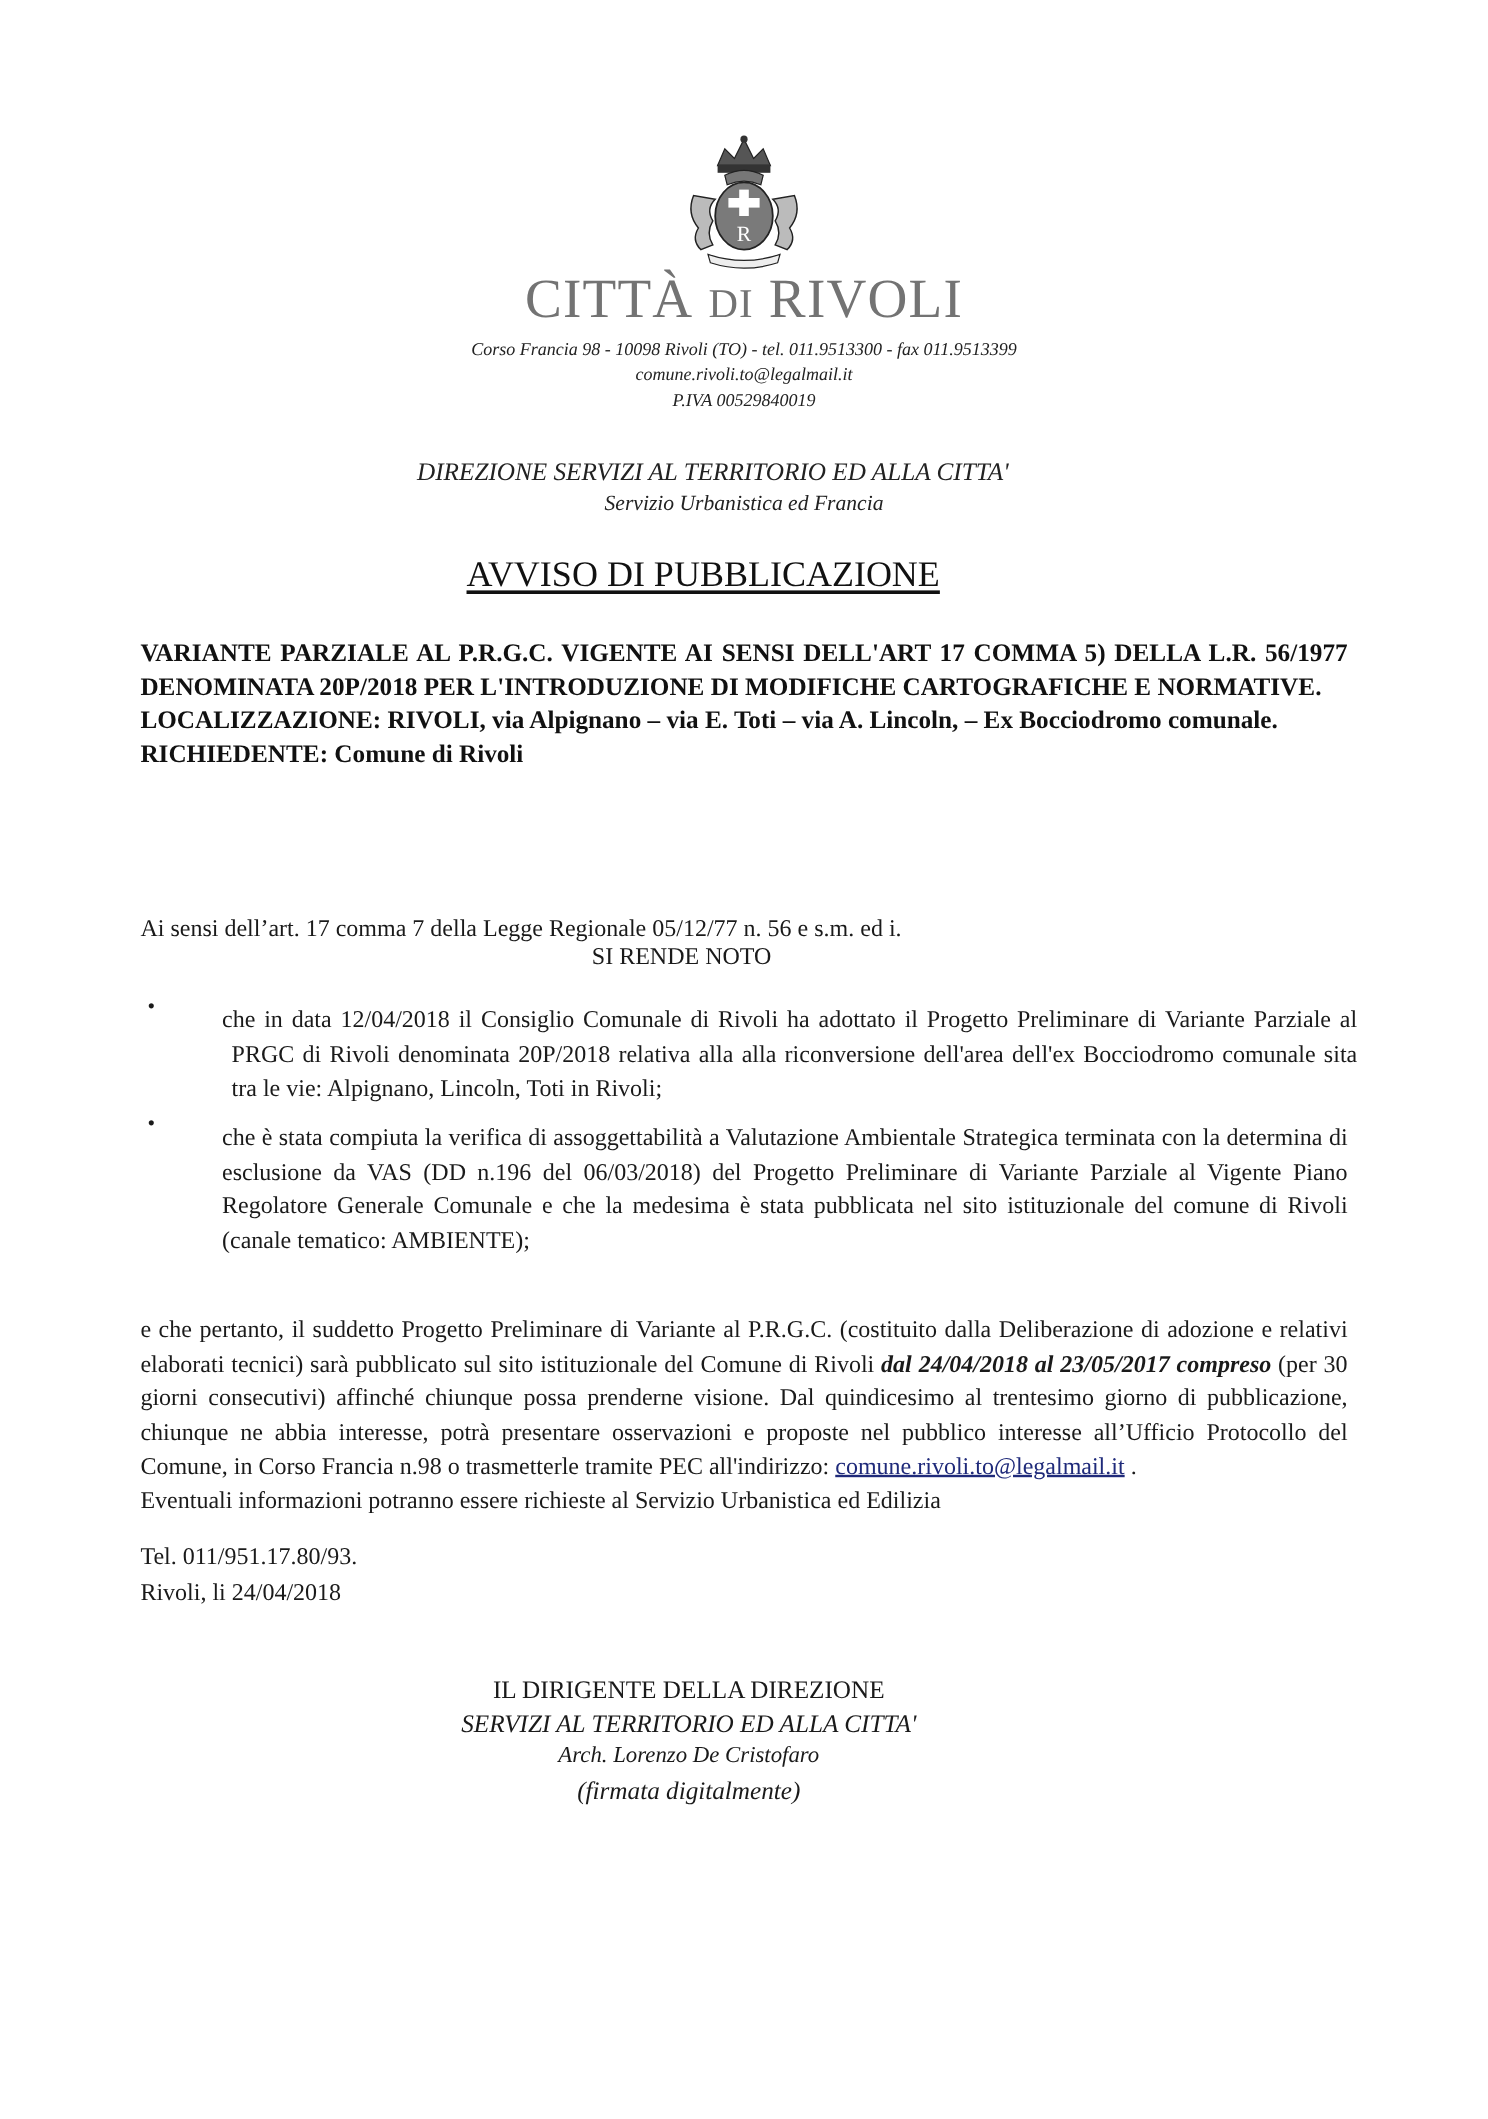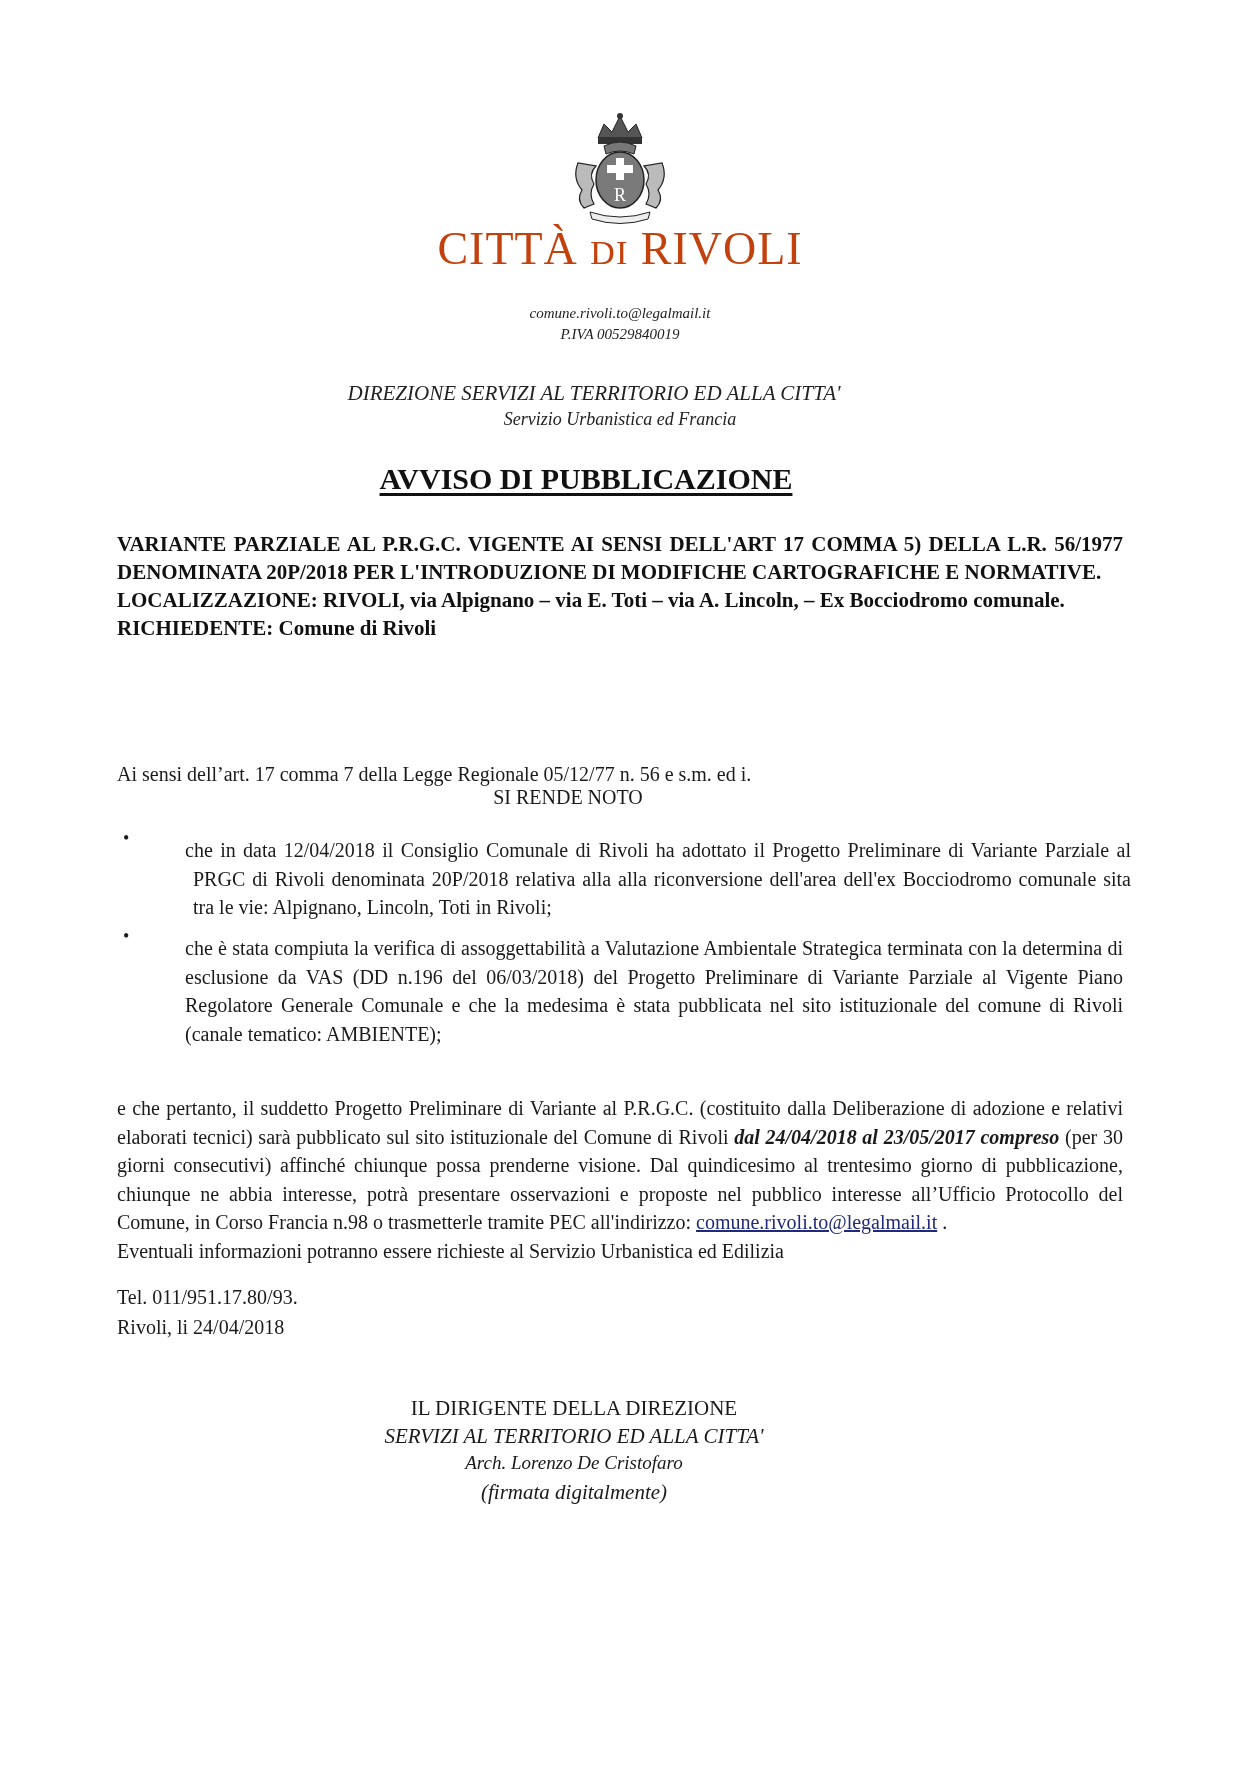--- a/index.html
+++ b/index.html
@@ -27,21 +27,21 @@
       width: 120px; height: 118px;
     }
     .city-name {
       position: absolute;
       left: 0; width: 1240px;
       top: 222px;
       text-align: center;
       font-family: "Liberation Serif", "DejaVu Serif", serif;
       font-size: 46px;
       letter-spacing: 1px;
-      color: #c2410c;
+      color: #737373;
     }
     .city-name .small { font-size: 34px; }
     .contact {
       position: absolute;
       left: 0; width: 1240px;
       text-align: center;
       font-style: italic;
       font-size: 15px;
       color: #222;
       line-height: 21px;
@@ -68,21 +68,21 @@
       font-size: 18px;
       top: 409px;
       color: #222;
     }
     .title {
       position: absolute;
       left: 0; width: 1172px;
       text-align: center;
       top: 462px;
       font-size: 30px;
-      font-weight: bold;
+      font-weight: normal;
       text-decoration: underline;
       text-underline-offset: 4px;
       color: #111;
     }
     .oggetto {
       position: absolute;
       left: 117px; width: 1006px;
       top: 530px;
       font-size: 21px;
       font-weight: bold;
@@ -186,20 +186,21 @@
       <path d="M30 104 Q60 114 90 104 L88 111 Q60 120 32 111 Z" fill="#eee" stroke="#222" stroke-width="1"></path>
     </svg>
   </div>
 
   <div class="city-name">
     <span>CITTÀ</span>
     <span class="small">DI</span>
     <span>RIVOLI</span>
   </div>
 
+  <div class="contact l1">Corso Francia 98 - 10098 Rivoli (TO) - tel. 011.9513300 - fax 011.9513399</div>
   <div class="contact l2">comune.rivoli.to@legalmail.it</div>
   <div class="contact l3">P.IVA 00529840019</div>
 
   <div class="direzione">DIREZIONE SERVIZI AL TERRITORIO ED ALLA CITTA'</div>
   <div class="servizio">Servizio Urbanistica ed Francia</div>
 
   <div class="title">AVVISO DI PUBBLICAZIONE</div>
 
   <div class="oggetto">
     <p class="last">VARIANTE PARZIALE AL P.R.G.C. VIGENTE AI SENSI DELL'ART 17 COMMA 5) DELLA L.R. 56/1977 DENOMINATA 20P/2018 PER L'INTRODUZIONE DI MODIFICHE CARTOGRAFICHE E NORMATIVE.</p>

